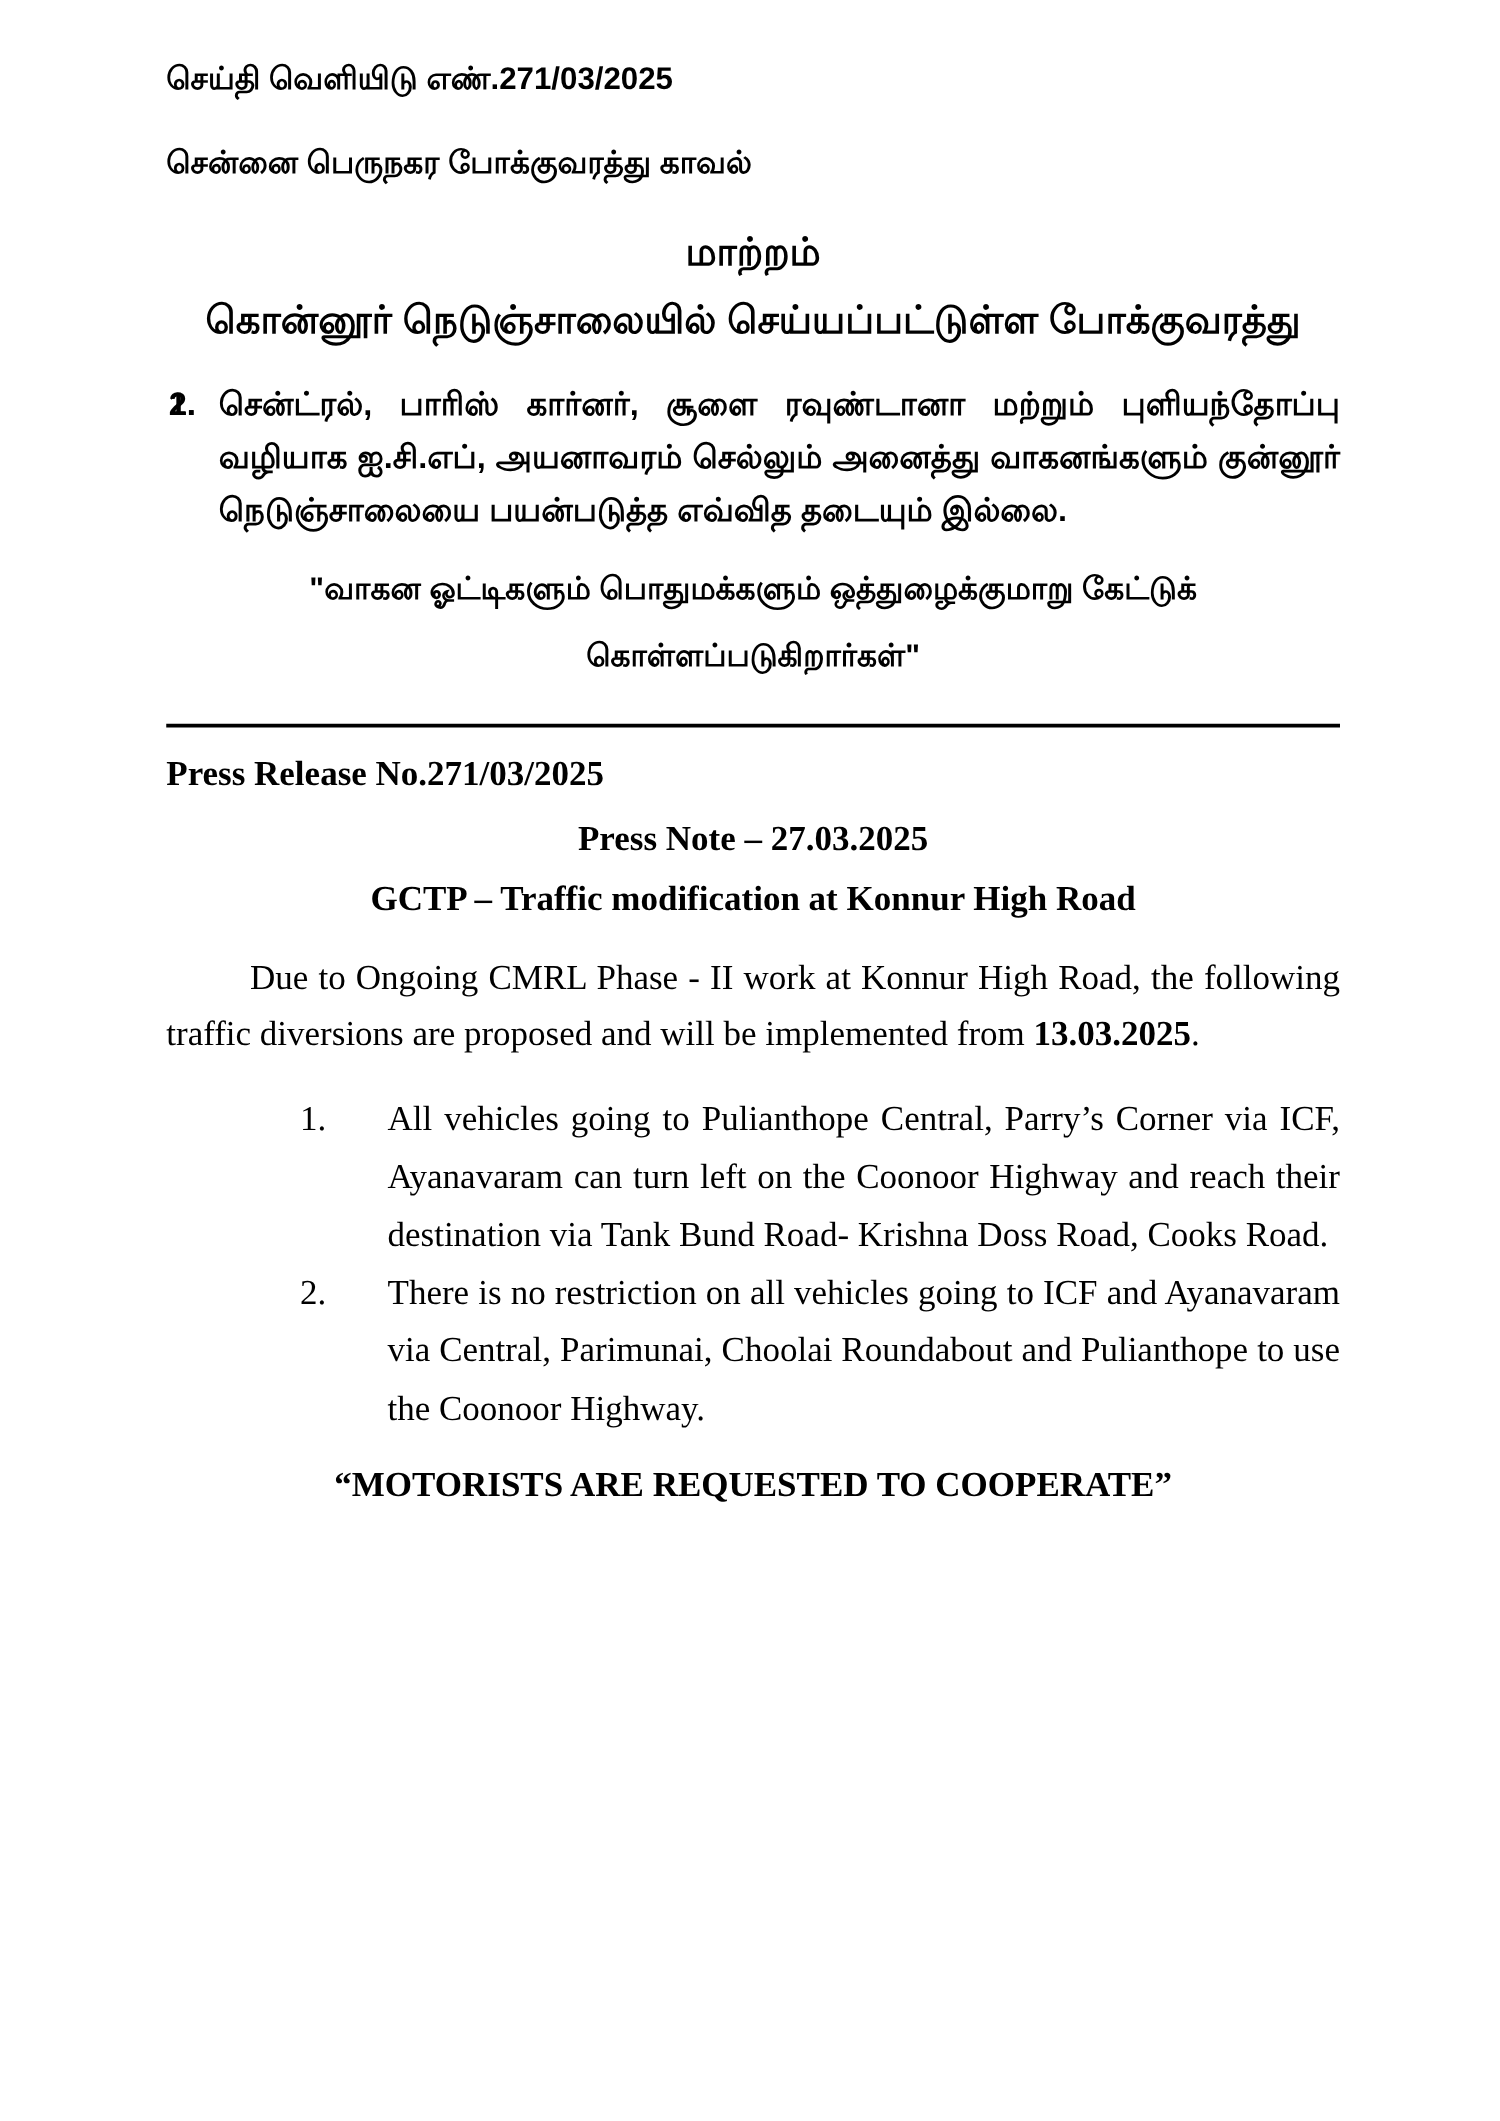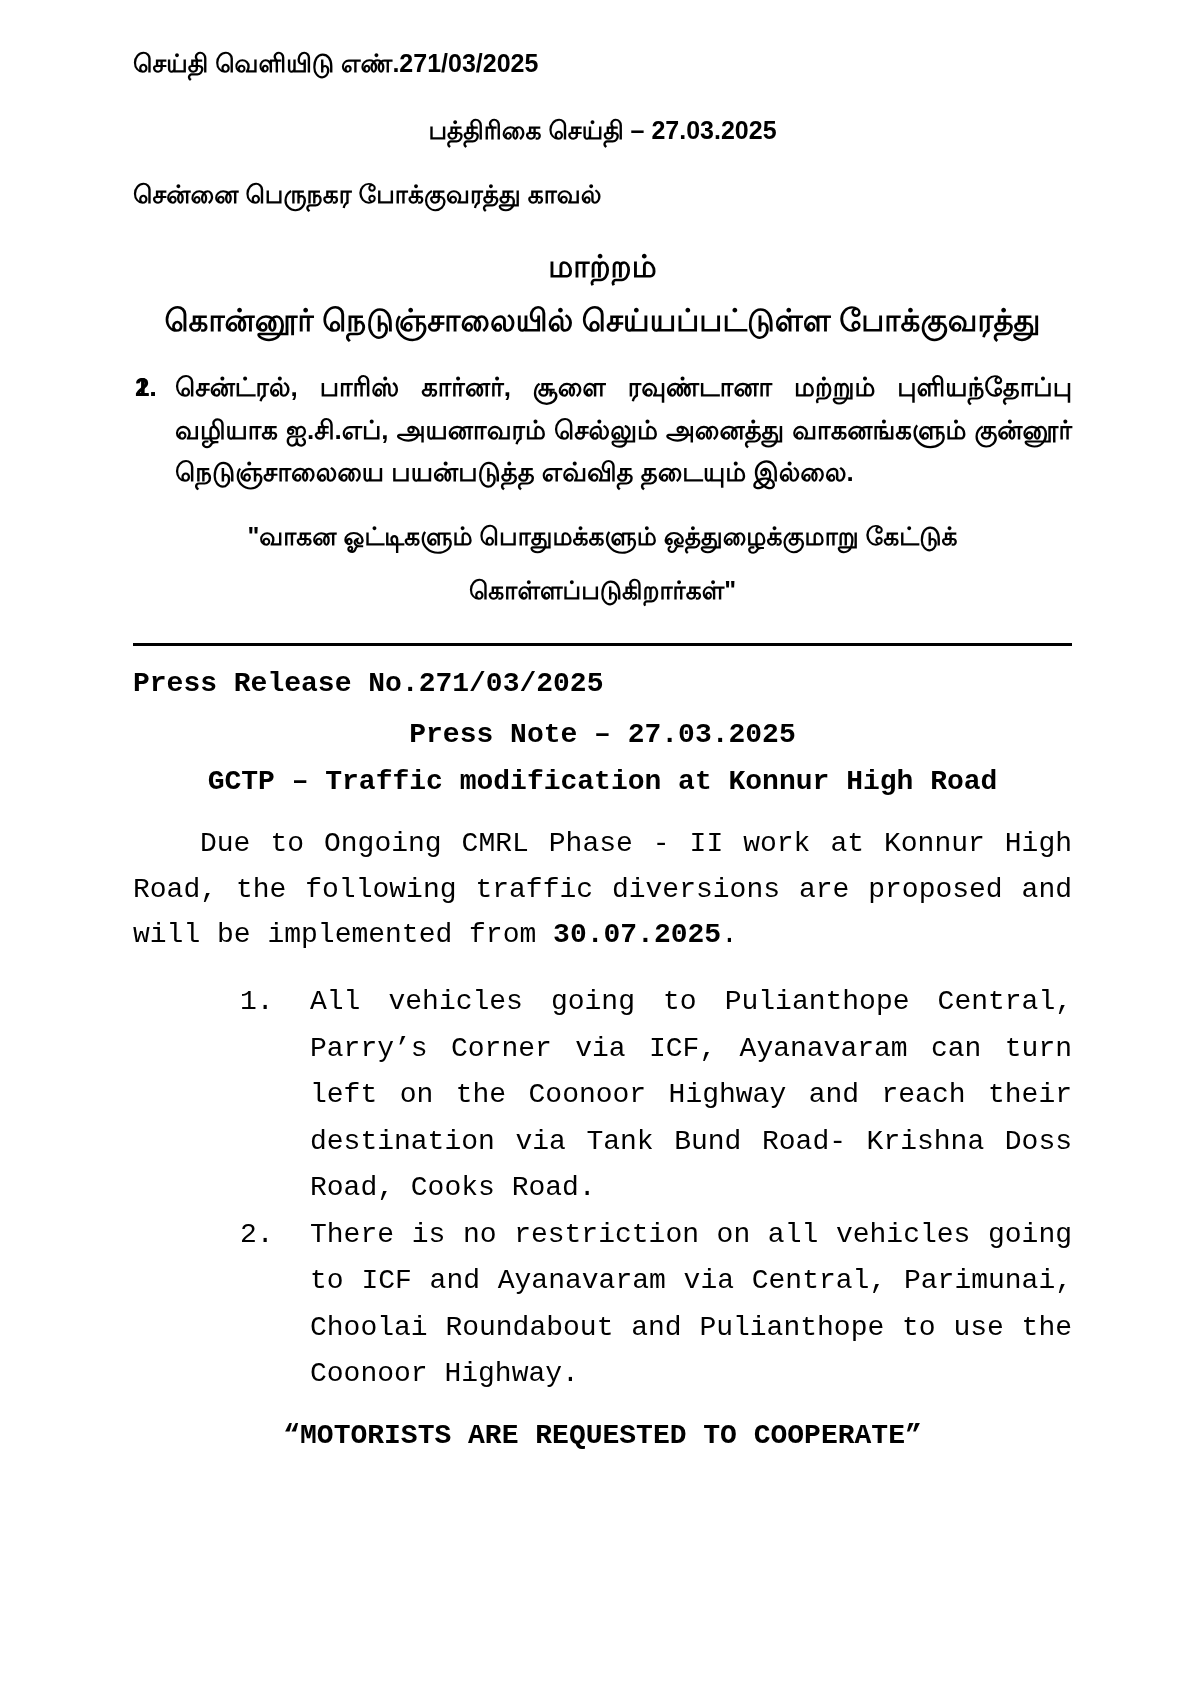--- a/index.html
+++ b/index.html
@@ -77,21 +77,21 @@
   }
   
   .divider {
     border: none;
     border-top: 3px solid #000000;
     margin: 26px 0 0 0;
     width: 100%;
   }
   
   .en {
-    font-family: Liberation Mono, monospace;
+    font-family: Liberation Serif, serif;
     font-size: 28px;
   }
   .en-release-no {
     font-weight: bold;
     text-align: left;
     margin: 22px 0 0 0;
   }
   .en-press-note {
     font-weight: bold;
     text-align: center;
@@ -132,21 +132,20 @@
     margin: 22px 0 0 0;
   }
 </style>
 </head>
 <body>
 
 <div class="page">
 
   <div class="ta ta-release-no">செய்தி வெளியிடு எண்.271/03/2025</div>
 
-  <div class="ta ta-press-note">பத்திரிகை செய்தி – 27.03.2025</div>
 
   <div class="ta ta-dept">சென்னை பெருநகர போக்குவரத்து காவல்</div>
 
   <div class="ta ta-title">
     <div>மாற்றம்</div>
     <div>கொன்னூர் நெடுஞ்சாலையில் செய்யப்பட்டுள்ள போக்குவரத்து</div>
   </div>
 
 
   <div class="ta ta-list">
@@ -165,21 +164,21 @@
   </div>
 
   <hr class="divider">
 
   <div class="en en-release-no">Press Release No.271/03/2025</div>
 
   <div class="en en-press-note">Press Note – 27.03.2025</div>
 
   <div class="en en-title">GCTP – Traffic modification at Konnur High Road</div>
 
-  <p class="en en-para"><span>Due to Ongoing CMRL Phase - II work at Konnur High Road, the following traffic diversions are proposed and will be implemented from </span><b>30.07.2025</b><span>.</span></p>
+  <p class="en en-para"><span>Due to Ongoing CMRL Phase - II work at Konnur High Road, the following traffic diversions are proposed and will be implemented from </span><b>13.03.2025</b><span>.</span></p>
 
   <div class="en en-list">
     <div class="en-li">
       <span class="en-num">1.</span>
       <span>All vehicles going to Pulianthope Central, Parry’s Corner via ICF, Ayanavaram can turn left on the Coonoor Highway and reach their destination via Tank Bund Road- Krishna Doss Road, Cooks Road.</span>
     </div>
     <div class="en-li">
       <span class="en-num">2.</span>
       <span>There is no restriction on all vehicles going to ICF and Ayanavaram via Central, Parimunai, Choolai Roundabout and Pulianthope to use the Coonoor Highway.</span>
     </div>

